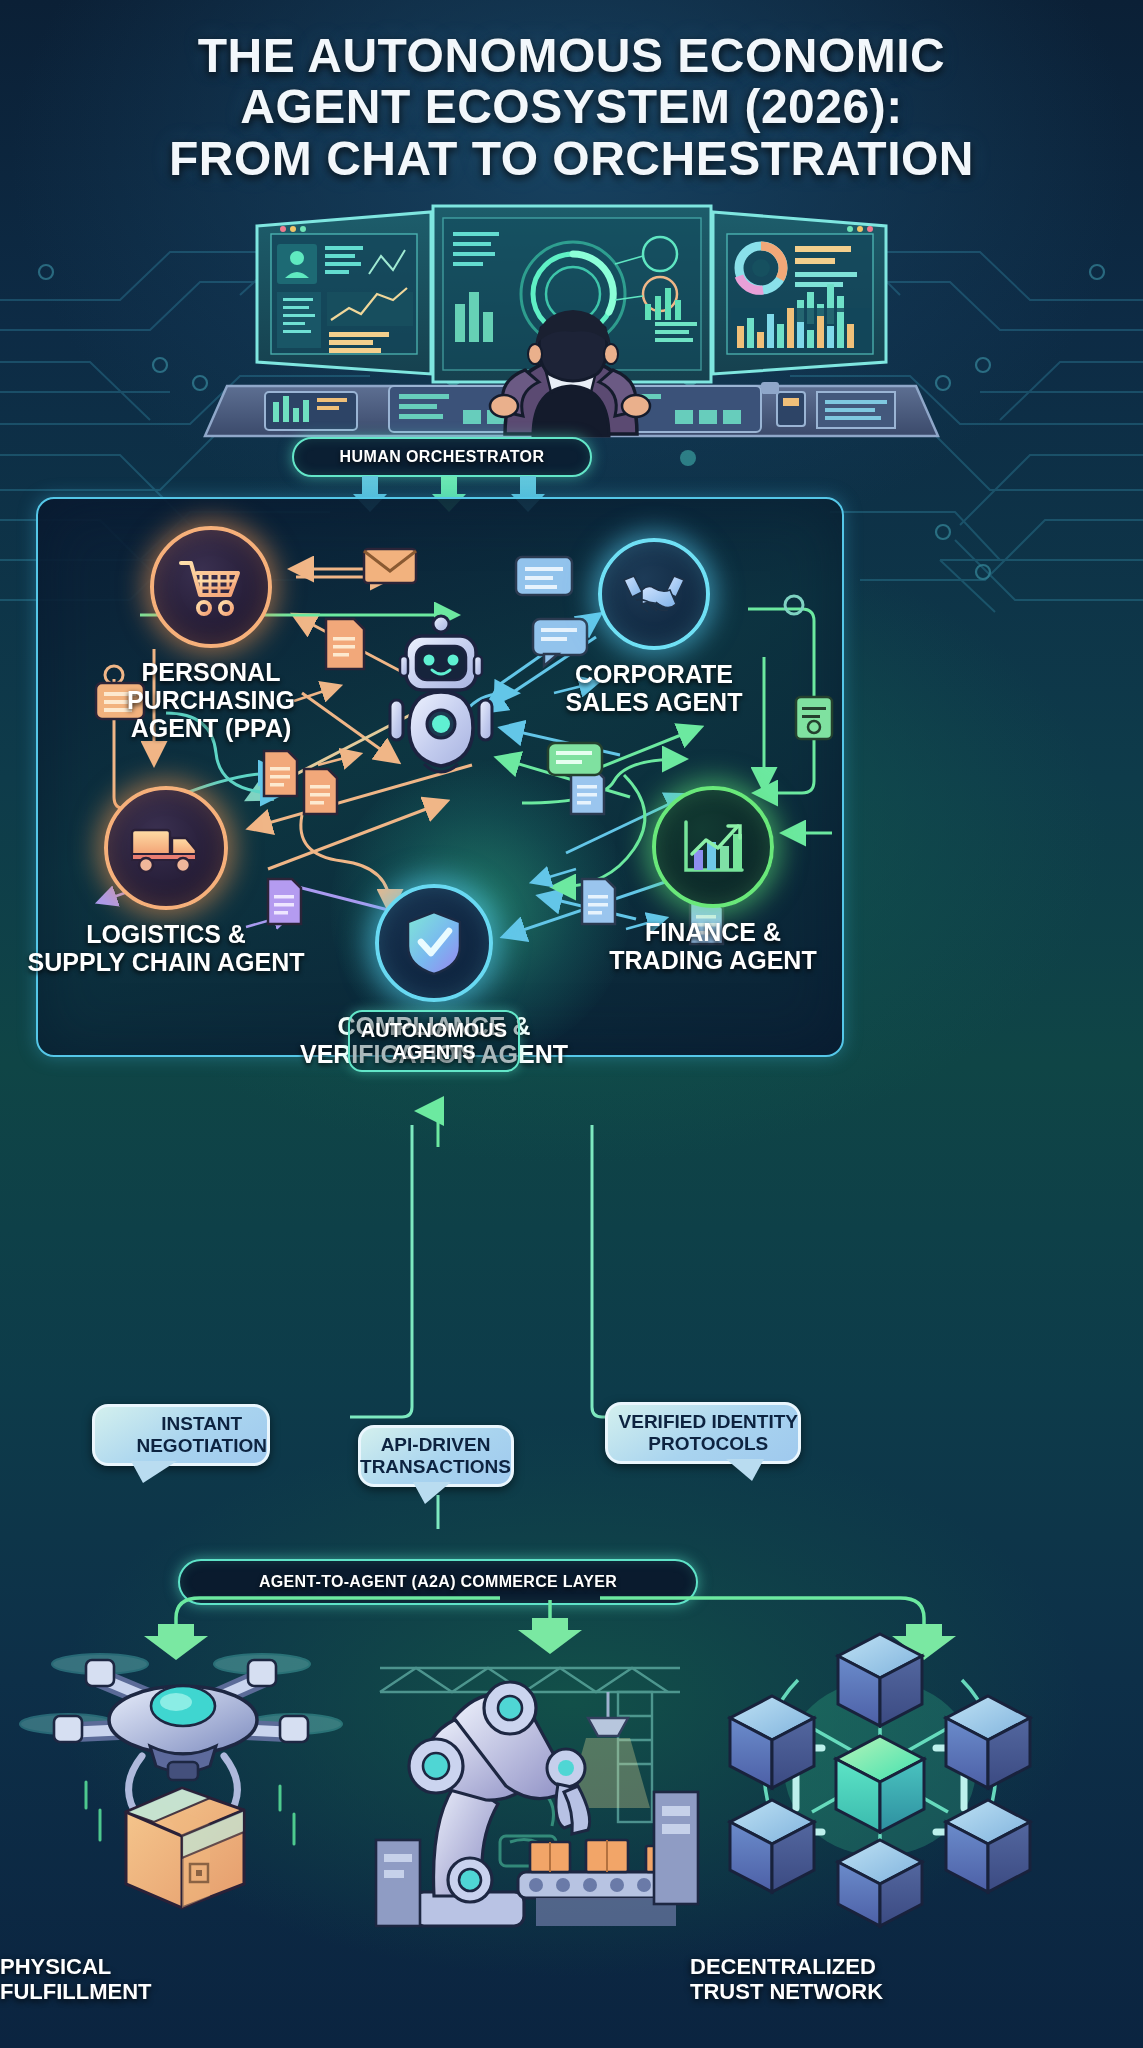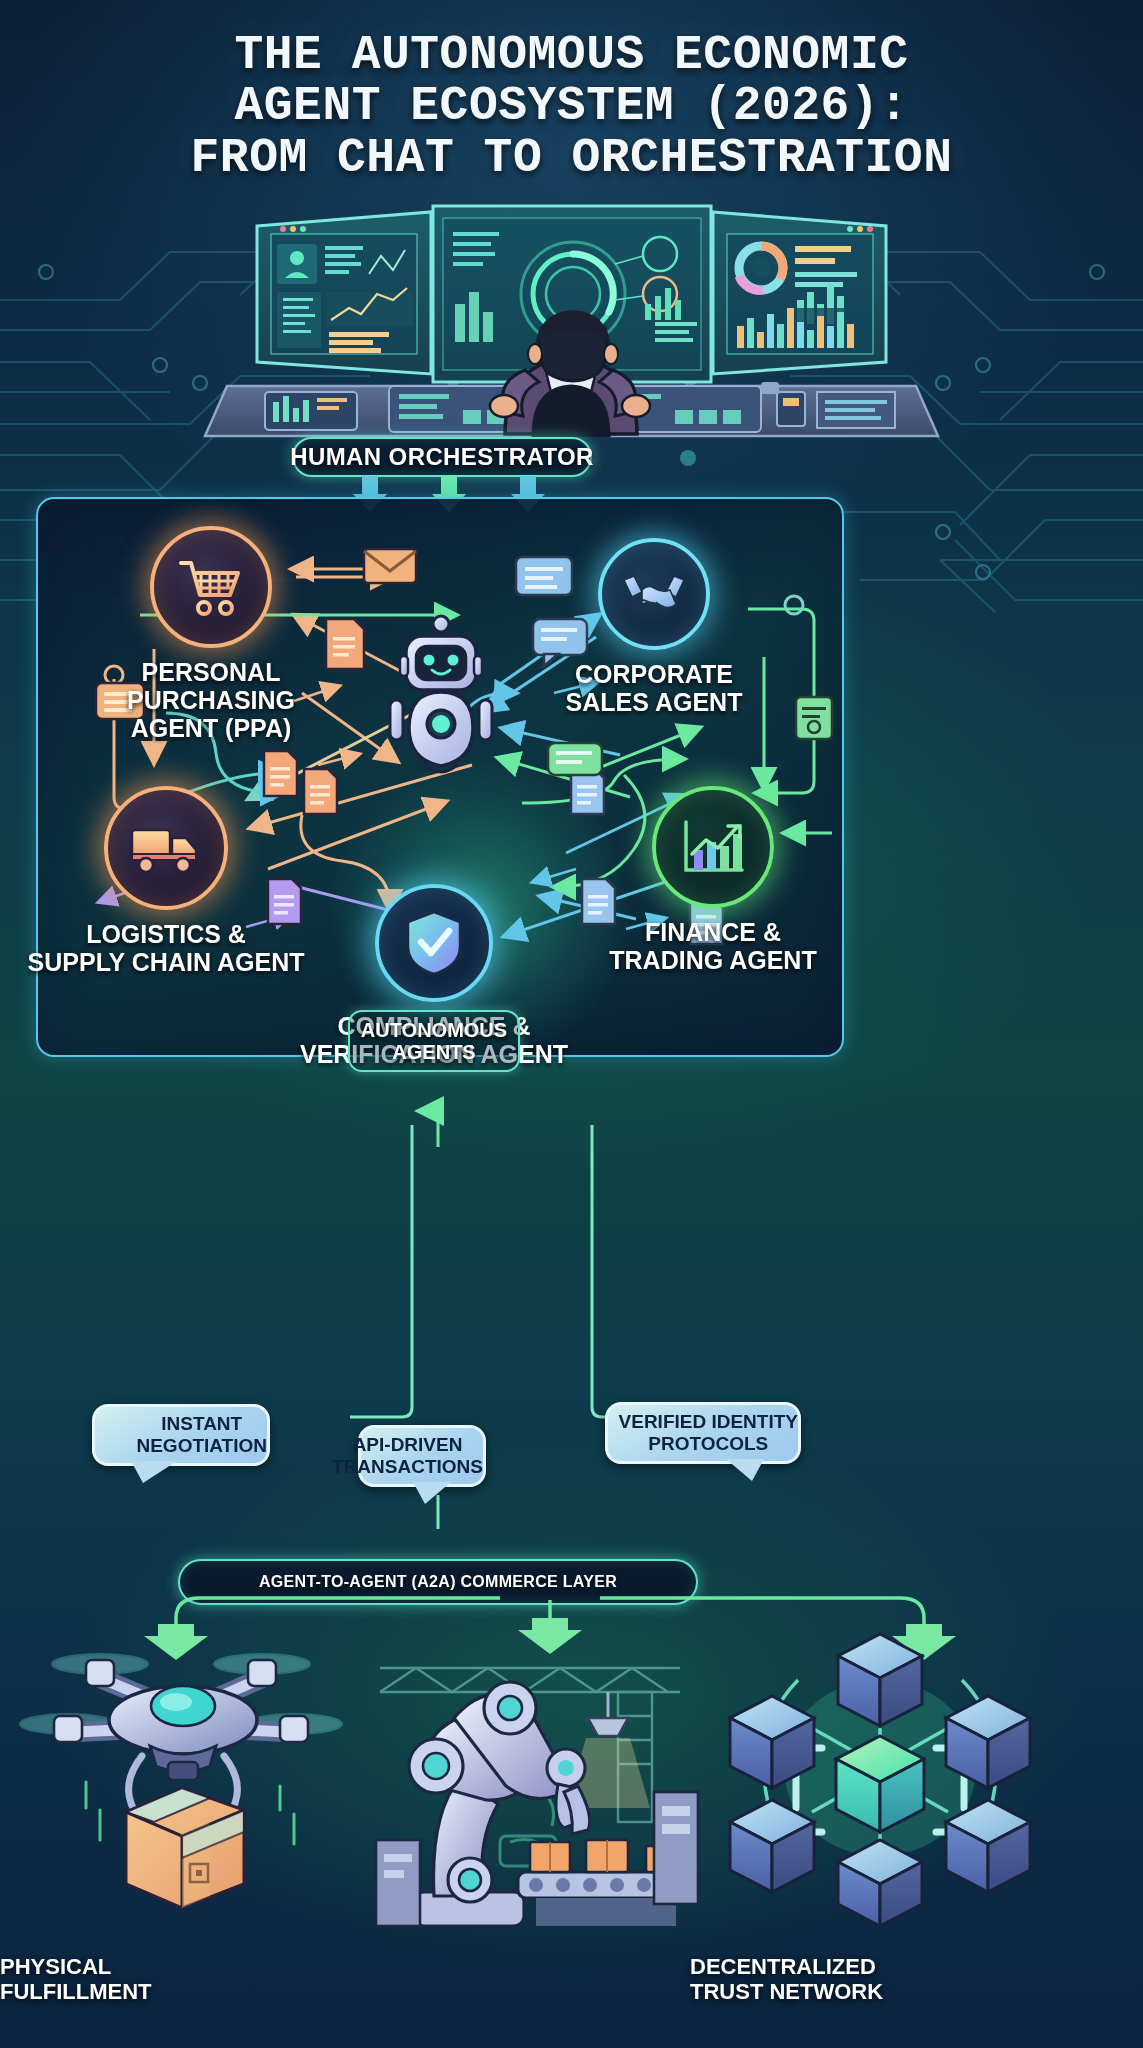--- a/index.html
+++ b/index.html
@@ -25,39 +25,38 @@
   .title {
     position:absolute; top:30px; left:0; width:1143px;
     text-align:center;
     color:#f2f7fb;
     font-weight:bold;
     font-size:48px;
     line-height:1.07;
     letter-spacing:.5px;
     text-shadow:0 3px 9px rgba(0,0,0,.85), 0 0 22px rgba(120,200,255,.18);
     padding:0 40px;
-    font-family:Liberation Mono, monospace;
   }
   .title span { display:block; white-space:nowrap; }
   .ws-wrap { position:absolute; left:205px; top:196px; width:733px; height:240px; }
 
   
   .pill {
     position:absolute;
     display:flex; align-items:center; justify-content:center;
     background:#0b1f33;
     border:2.5px solid #63e6c8;
     border-radius:40px;
     color:#ffffff;
     font-weight:bold;
     box-shadow:0 0 14px rgba(90,230,200,.55), inset 0 0 12px rgba(70,200,180,.18);
     text-shadow:0 2px 4px rgba(0,0,0,.75);
     white-space:nowrap;
   }
-  #human-orch { left:292px; top:437px; width:300px; height:40px; font-size:24px; letter-spacing:.4px; }
+  #human-orch { left:292px; top:437px; width:300px; height:40px; font-size:16px; letter-spacing:.4px; }
   #a2a-bar {
     left:178px; top:1527px; width:520px; height:46px;
     font-size:16px; border-radius:26px; letter-spacing:.3px;
     background:#0a1b2e; border-color:#5fe3c8;margin-top:32px;
   }
 
   
   #eco-box {
     position:absolute; left:36px; top:497px; width:808px; height:560px;
     border:2.5px solid #55c7e8;
@@ -161,21 +160,21 @@
     display:flex; align-items:center; justify-content:flex-end; text-align:center;
     box-shadow:0 3px 10px rgba(0,0,0,.5);
   }
   .bubble::after {
     content:""; position:absolute; bottom:-20px; width:0; height:0;
     border-left:12px solid transparent; border-right:26px solid transparent;
     border-top:22px solid #b9dcf0;
   }
   #bub-1 { left:92px; top:1404px; width:178px; height:62px; }
   #bub-1::after { left:36px; border-right:34px solid transparent; }
-  #bub-2 { left:358px; top:1425px; width:128px; height:62px; }
+  #bub-2 { left:358px; top:1425px; width:156px; height:62px; }
   #bub-2::after { left:52px; }
   #bub-3 { left:605px; top:1402px; width:196px; height:62px; }
   #bub-3::after { right:34px; border-left:26px solid transparent; border-right:12px solid transparent; }
 
   
   .tile { position:absolute; }
   .tile-cap {
     position:absolute; text-align:left;
     color:#fff; font-weight:bold; font-size:22px; line-height:1.12;
     text-shadow:0 2px 6px rgba(0,0,0,.9);

